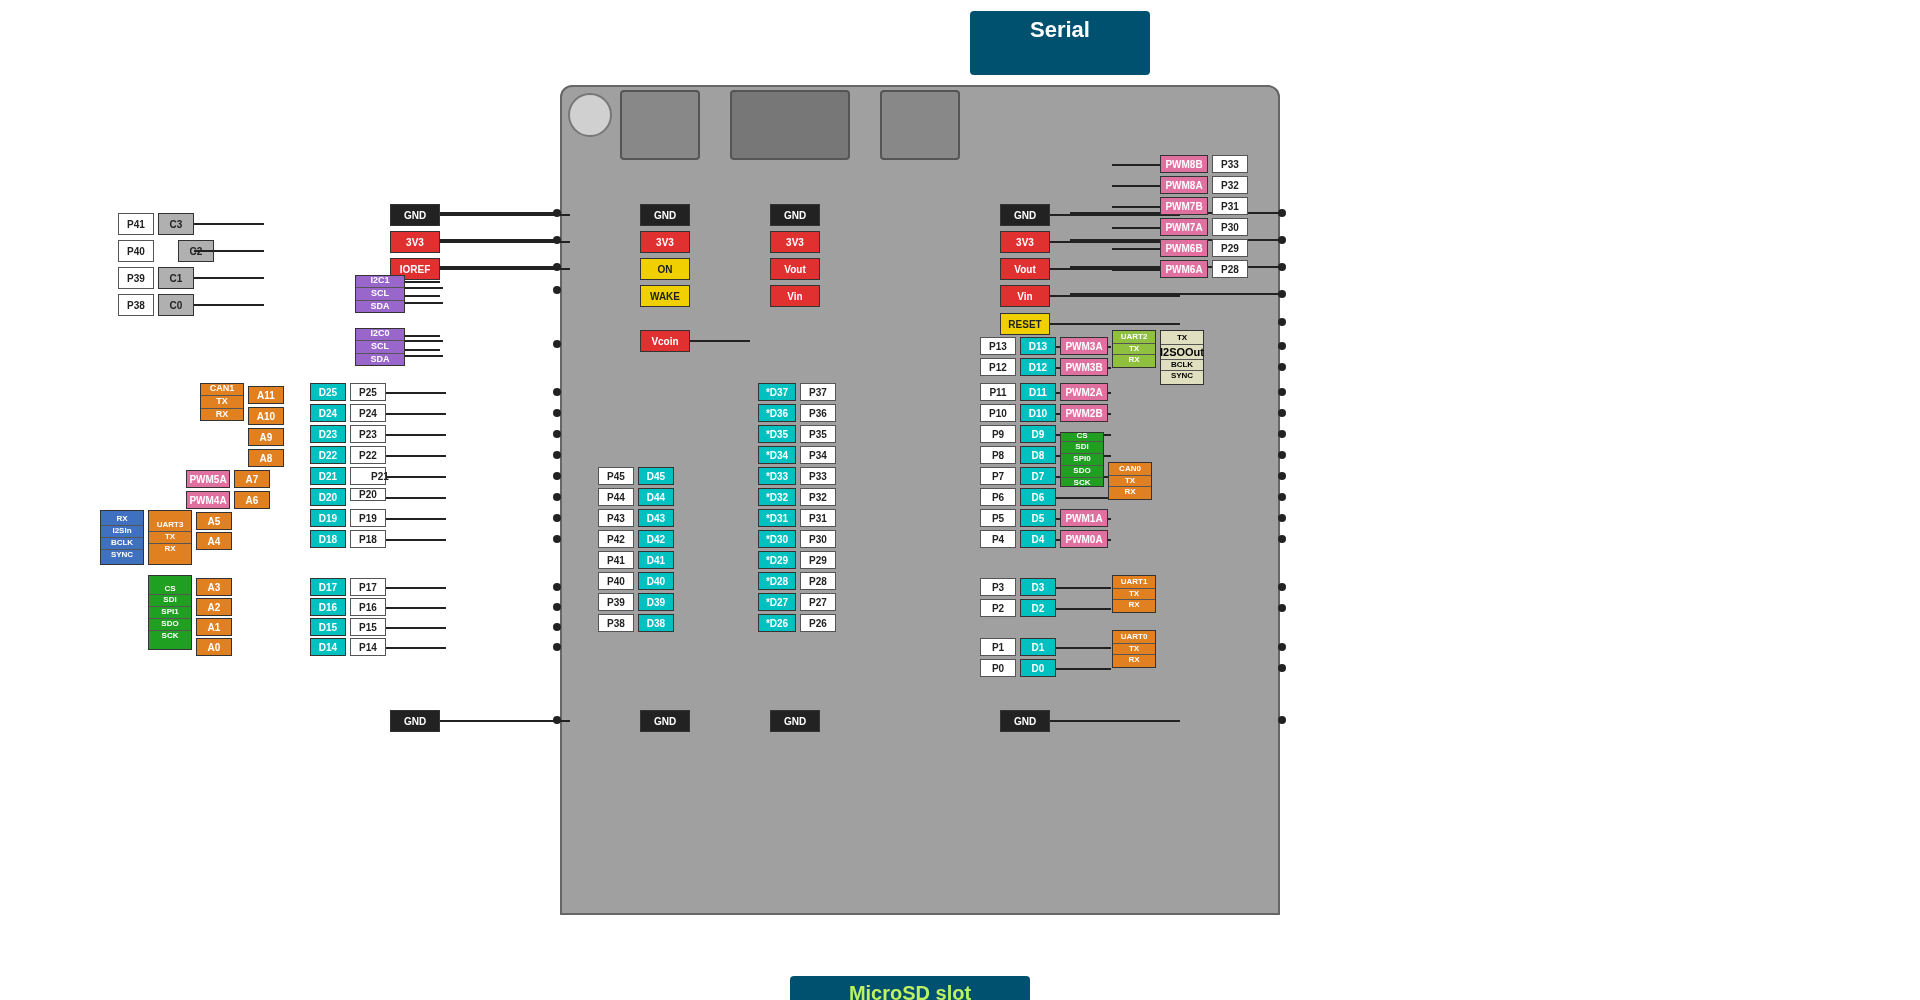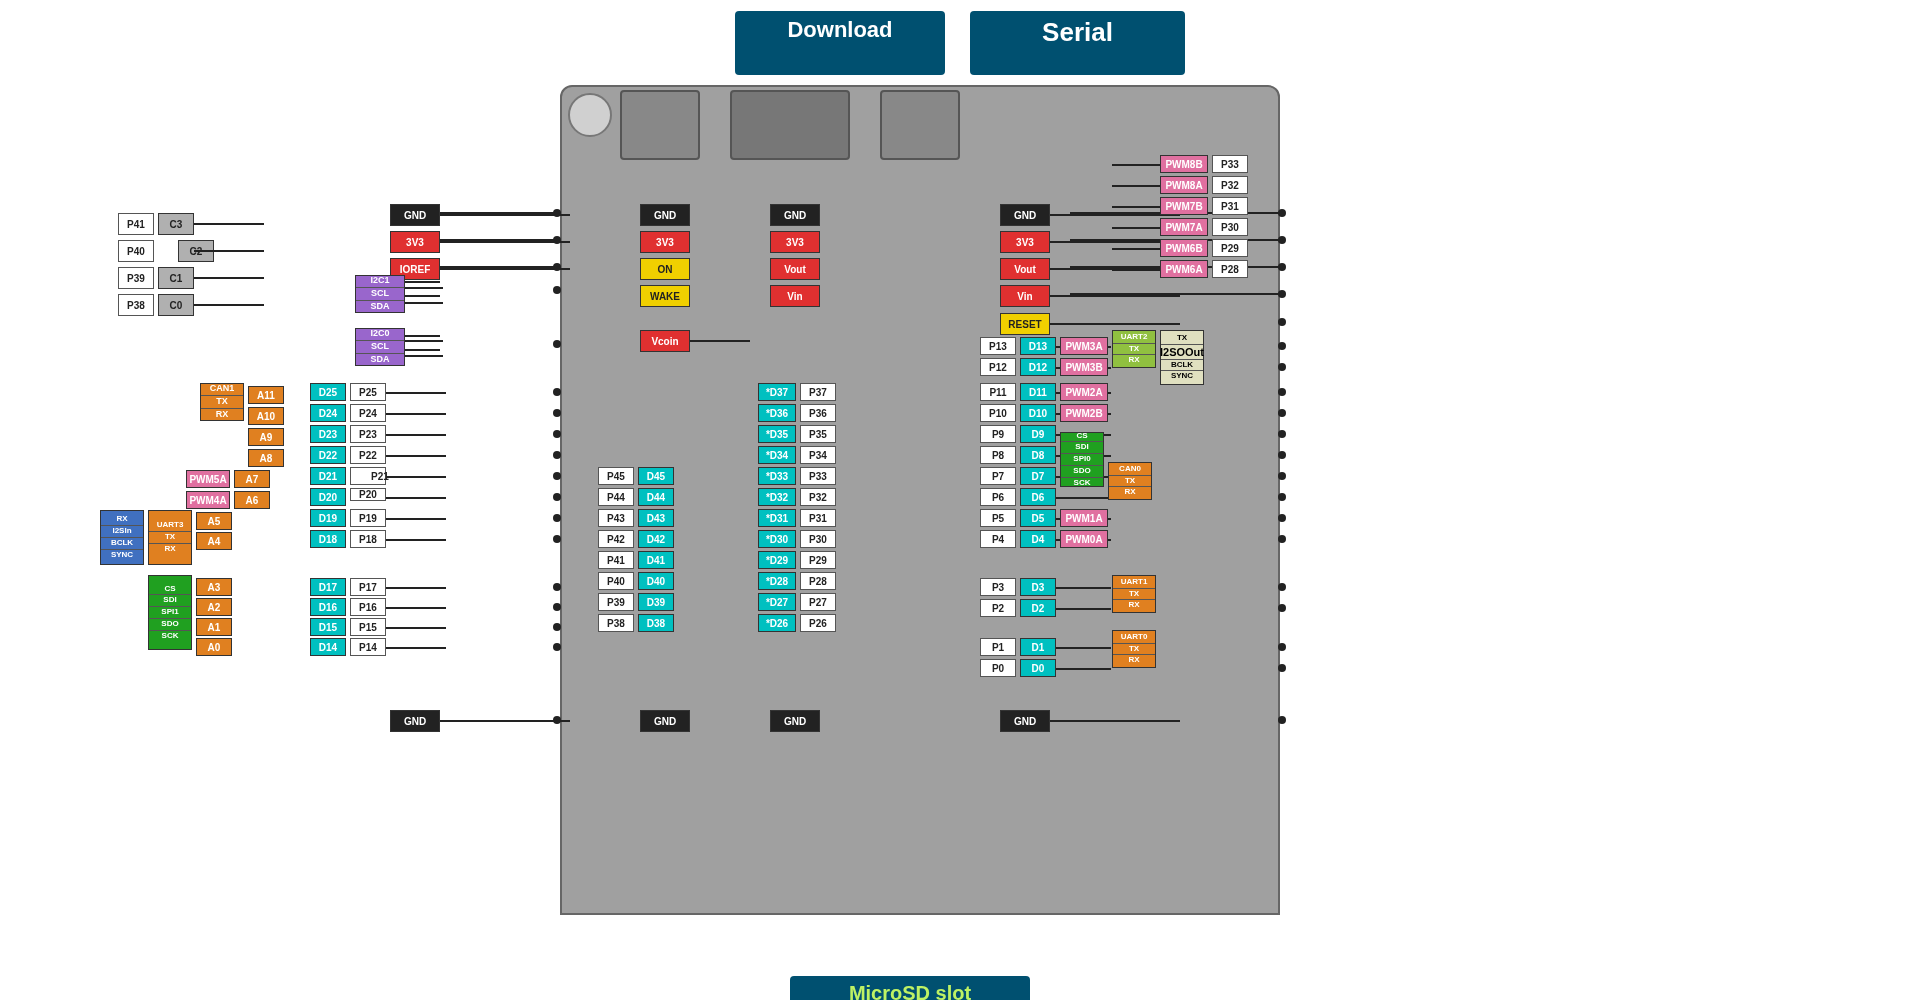--- a/index.html
+++ b/index.html
@@ -122,22 +122,21 @@
       width: 1920px;
       height: 1000px;
       pointer-events: none;
     }
   </style>
 </head>
 <body>
 
 <div class="diagram-container">
 
-  <div class="top-btn" style="left:735px; top:11px; width:210px; height:64px; font-size:22px;">Download</div>
-  <div class="top-btn" style="left:970px; top:11px; width:215px; height:64px; font-size:26px;">Serial</div>
+  <div class="top-btn" style="left:970px; top:11px; width:180px; height:64px; font-size:22px;">Serial</div>
 
   <div class="bottom-btn" style="left:790px; top:930px; width:240px; height:52px; font-size:20px;">MicroSD slot</div>
 
   <div class="board" style="left:560px; top:85px; width:720px; height:830px; border-radius:12px 12px 0 0;">
   </div>
 
   <div style="position:absolute; left:620px; top:90px; width:80px; height:70px; background:#888; border:2px solid #555; border-radius:4px;"></div>
 
   <div style="position:absolute; left:730px; top:90px; width:120px; height:70px; background:#777; border:2px solid #555; border-radius:4px;"></div>
 

